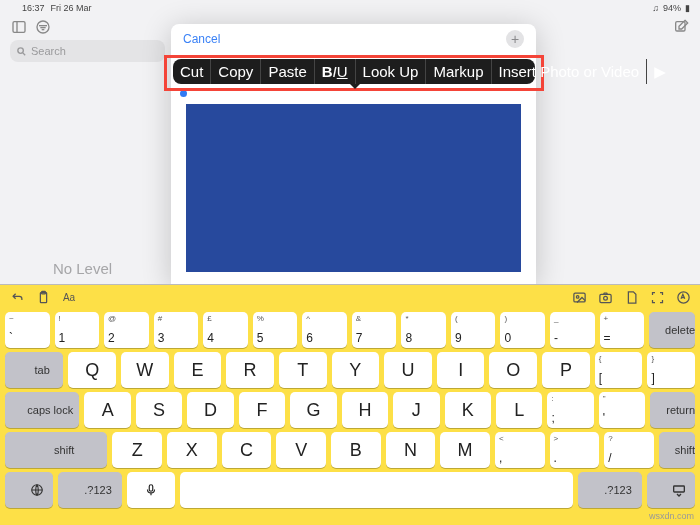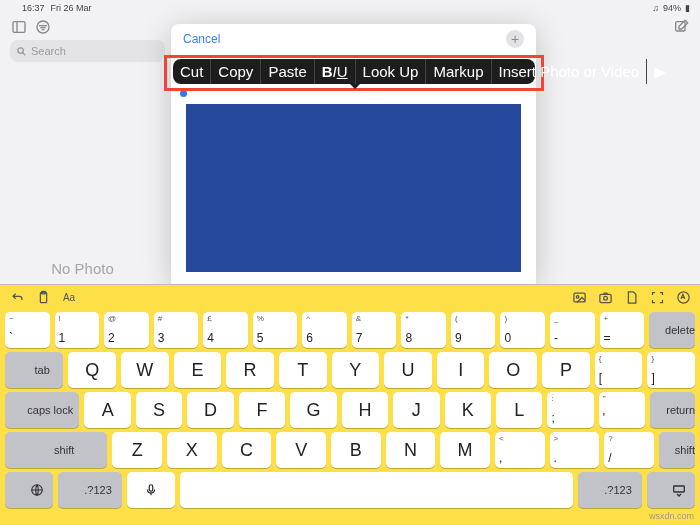--- a/index.html
+++ b/index.html
@@ -104,21 +104,21 @@
 
 <div class="leftpane">
   <div class="search">
     <svg viewBox="0 0 24 24" fill="none" stroke="currentColor" stroke-width="3">
         <circle cx="10" cy="10" r="6"></circle>
         <line x1="15" y1="15" x2="20" y2="20"></line>
       </svg>
     <span>Search</span>
   </div>
 </div>
-<div class="nomail">No Photo</div>
+<div class="nomail">No Level</div>
 
 <div class="sheet">
   <div class="sheet-hdr">
     <span class="cancel">Cancel</span>
     <span class="plus">+</span>
   </div>
 </div>
 
 <div class="hl"></div>
 <div class="ctx">

